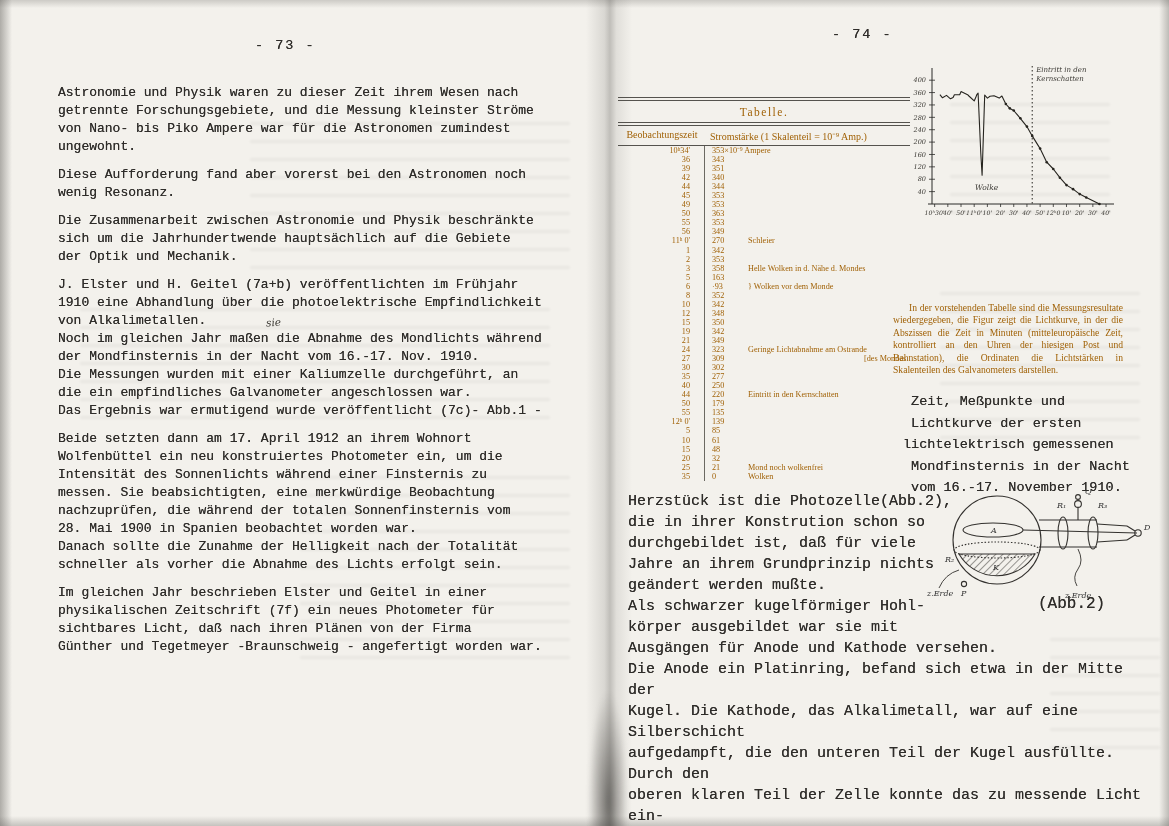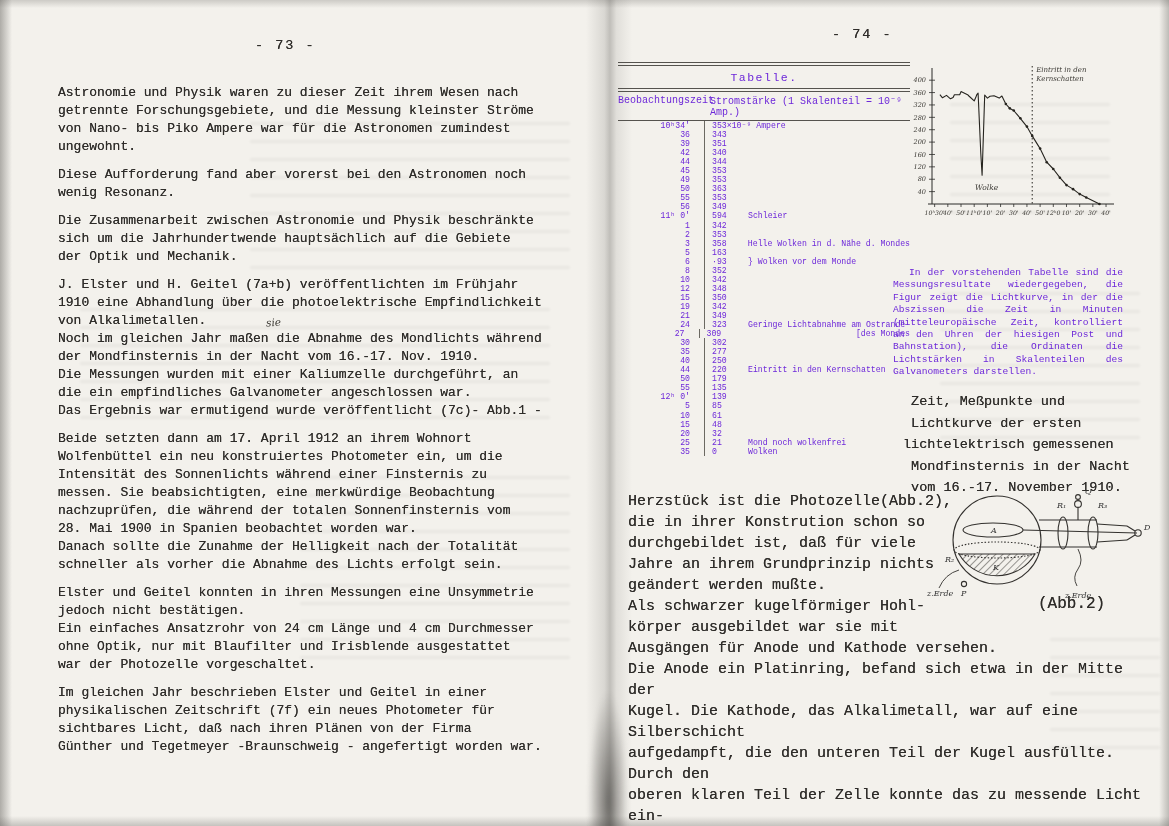--- a/index.html
+++ b/index.html
@@ -32,21 +32,21 @@
   #pnum-left{left:255px;top:38px;}
   #pnum-right{left:832px;top:27px;}
   #left-body{position:absolute;left:58px;top:84px;width:528px;font-size:13px;line-height:18px;}
   #left-body .para{margin:0 0 10px 0;}
   #sie-insert{position:absolute;left:266px;top:316px;font-family:"DejaVu Serif",serif;
     font-style:italic;font-size:10.5px;transform:rotate(-4deg);color:#3a3833;}
   #right-body{position:absolute;left:628px;top:491px;width:530px;font-size:15px;line-height:21px;}
   #typed-caption{position:absolute;left:903px;top:361px;width:260px;font-size:13.5px;line-height:21.5px;margin-top:30px;}
   #abb2-caption{position:absolute;left:1038px;top:595px;font-size:16px;}
   
-  .printed{font-family:Liberation Mono, monospace;color:#6d28d9;}
+  .printed{font-family:Liberation Serif, serif;color:#a16207;margin-top:35px;}
   #table-block{position:absolute;left:618px;top:62px;width:292px;}
   .drule{height:2px;border-top:1px solid #55534e;border-bottom:1px solid #55534e;margin:0;}
   .srule{height:0;border-top:1px solid #55534e;}
   #table-title{text-align:center;font-size:11.5px;letter-spacing:1.5px;padding:5px 0 4px 0;}
   #table-head{display:flex;font-size:10px;padding:3px 0 2px 0;justify-content:center;}
   #table-head .h-time{width:88px;text-align:center;}
   #table-head .h-cur{flex:1;padding-left:4px;}
   #table-body{font-size:8.2px;line-height:9.05px;}
   .t-row{display:flex;}
   .t-time{width:72px;text-align:right;padding-right:14px;}
@@ -101,25 +101,20 @@
 die ein empfindliches Galvanometer angeschlossen war.
 Das Ergebnis war ermutigend wurde veröffentlicht (7c)- Abb.1 -</div>
     <div class="para typed">Beide setzten dann am 17. April 1912 an ihrem Wohnort
 Wolfenbüttel ein neu konstruiertes Photometer ein, um die
 Intensität des Sonnenlichts während einer Finsternis zu
 messen. Sie beabsichtigten, eine merkwürdige Beobachtung
 nachzuprüfen, die während der totalen Sonnenfinsternis vom
 28. Mai 1900 in Spanien beobachtet worden war.
 Danach sollte die Zunahme der Helligkeit nach der Totalität
 schneller als vorher die Abnahme des Lichts erfolgt sein.</div>
-    <div class="para typed">Elster und Geitel konnten in ihren Messungen eine Unsymmetrie
-jedoch nicht bestätigen.
-Ein einfaches Ansatzrohr von 24 cm Länge und 4 cm Durchmesser
-ohne Optik, nur mit Blaufilter und Irisblende ausgestattet
-war der Photozelle vorgeschaltet.</div>
     <div class="para typed">Im gleichen Jahr beschrieben Elster und Geitel in einer
 physikalischen Zeitschrift (7f) ein neues Photometer für
 sichtbares Licht, daß nach ihren Plänen von der Firma
 Günther und Tegetmeyer -Braunschweig - angefertigt worden war.</div>
   </div>
   <div id="sie-insert">sie</div>
 
   <div class="page-num typed" id="pnum-right">- 74 -</div>
 
   <div id="table-block" class="printed">
@@ -177,21 +172,21 @@
           <span class="t-val">353</span>
           <span class="t-note"></span>
         </div>
         <div class="t-row">
           <span class="t-time">56</span>
           <span class="t-val">349</span>
           <span class="t-note"></span>
         </div>
         <div class="t-row">
           <span class="t-time">11ʰ 0'</span>
-          <span class="t-val">594</span>
+          <span class="t-val">270</span>
           <span class="t-note">Schleier</span>
         </div>
         <div class="t-row">
           <span class="t-time">1</span>
           <span class="t-val">342</span>
           <span class="t-note"></span>
         </div>
         <div class="t-row">
           <span class="t-time">2</span>
           <span class="t-val">353</span>

